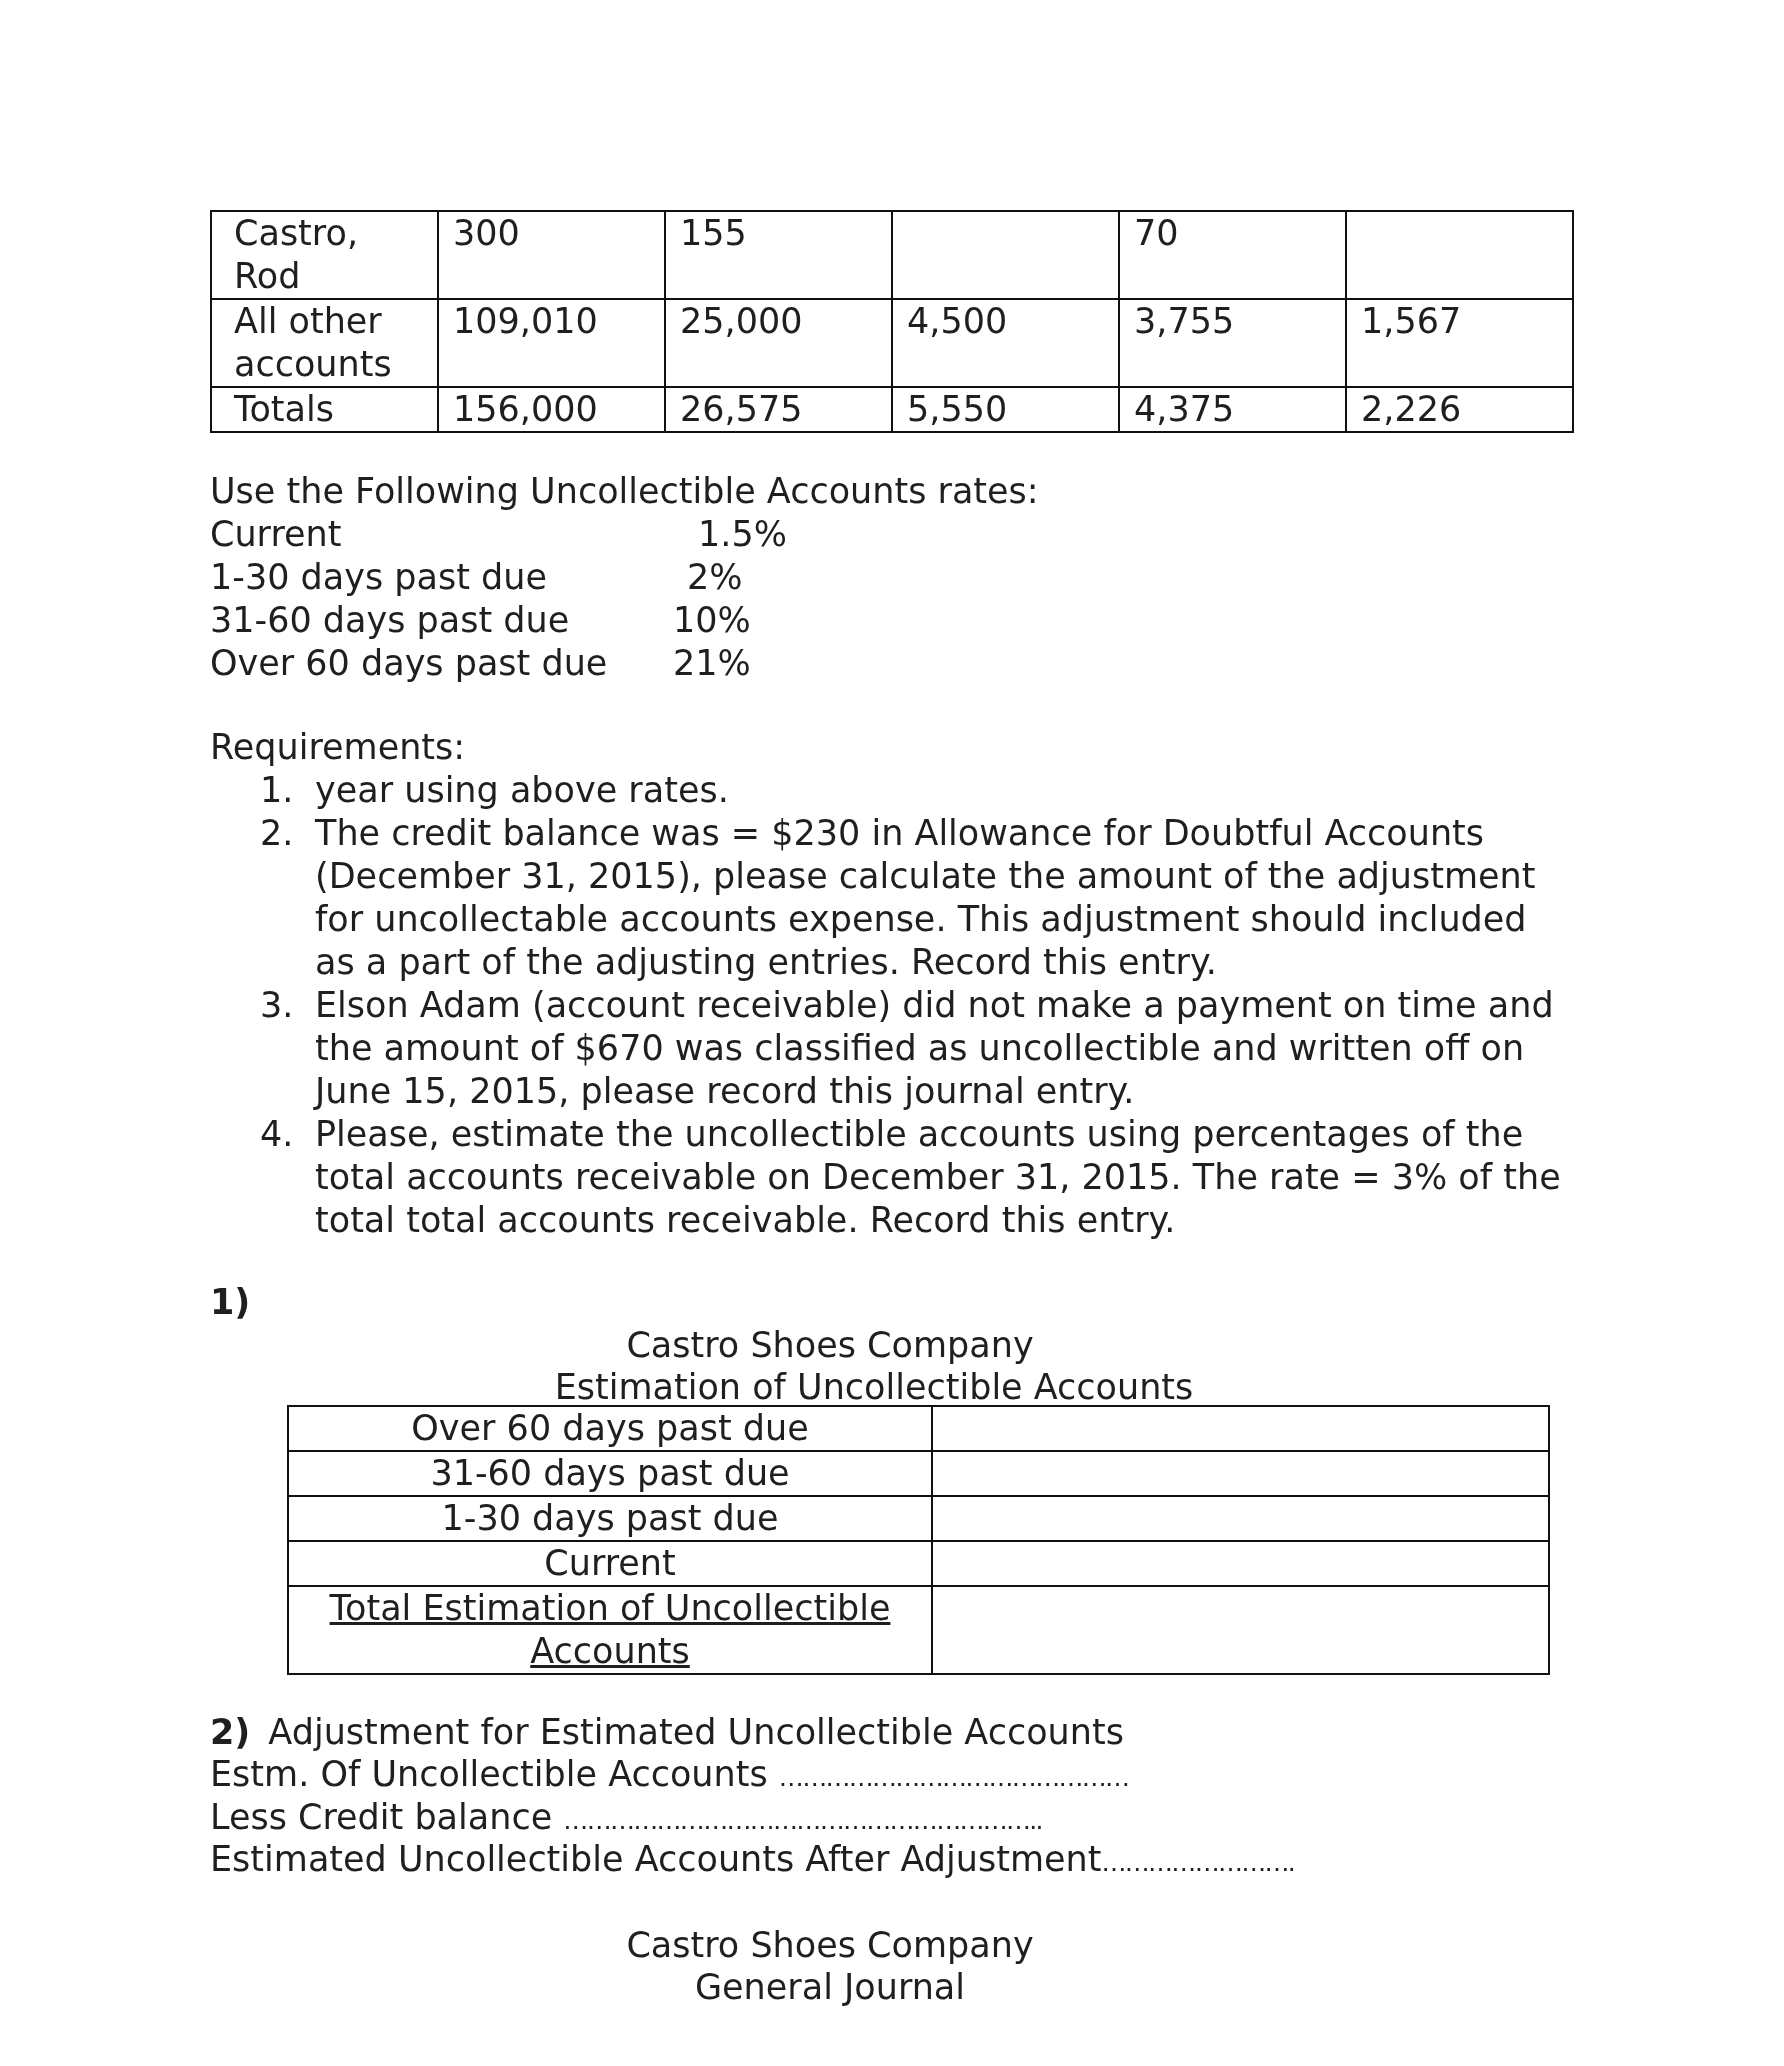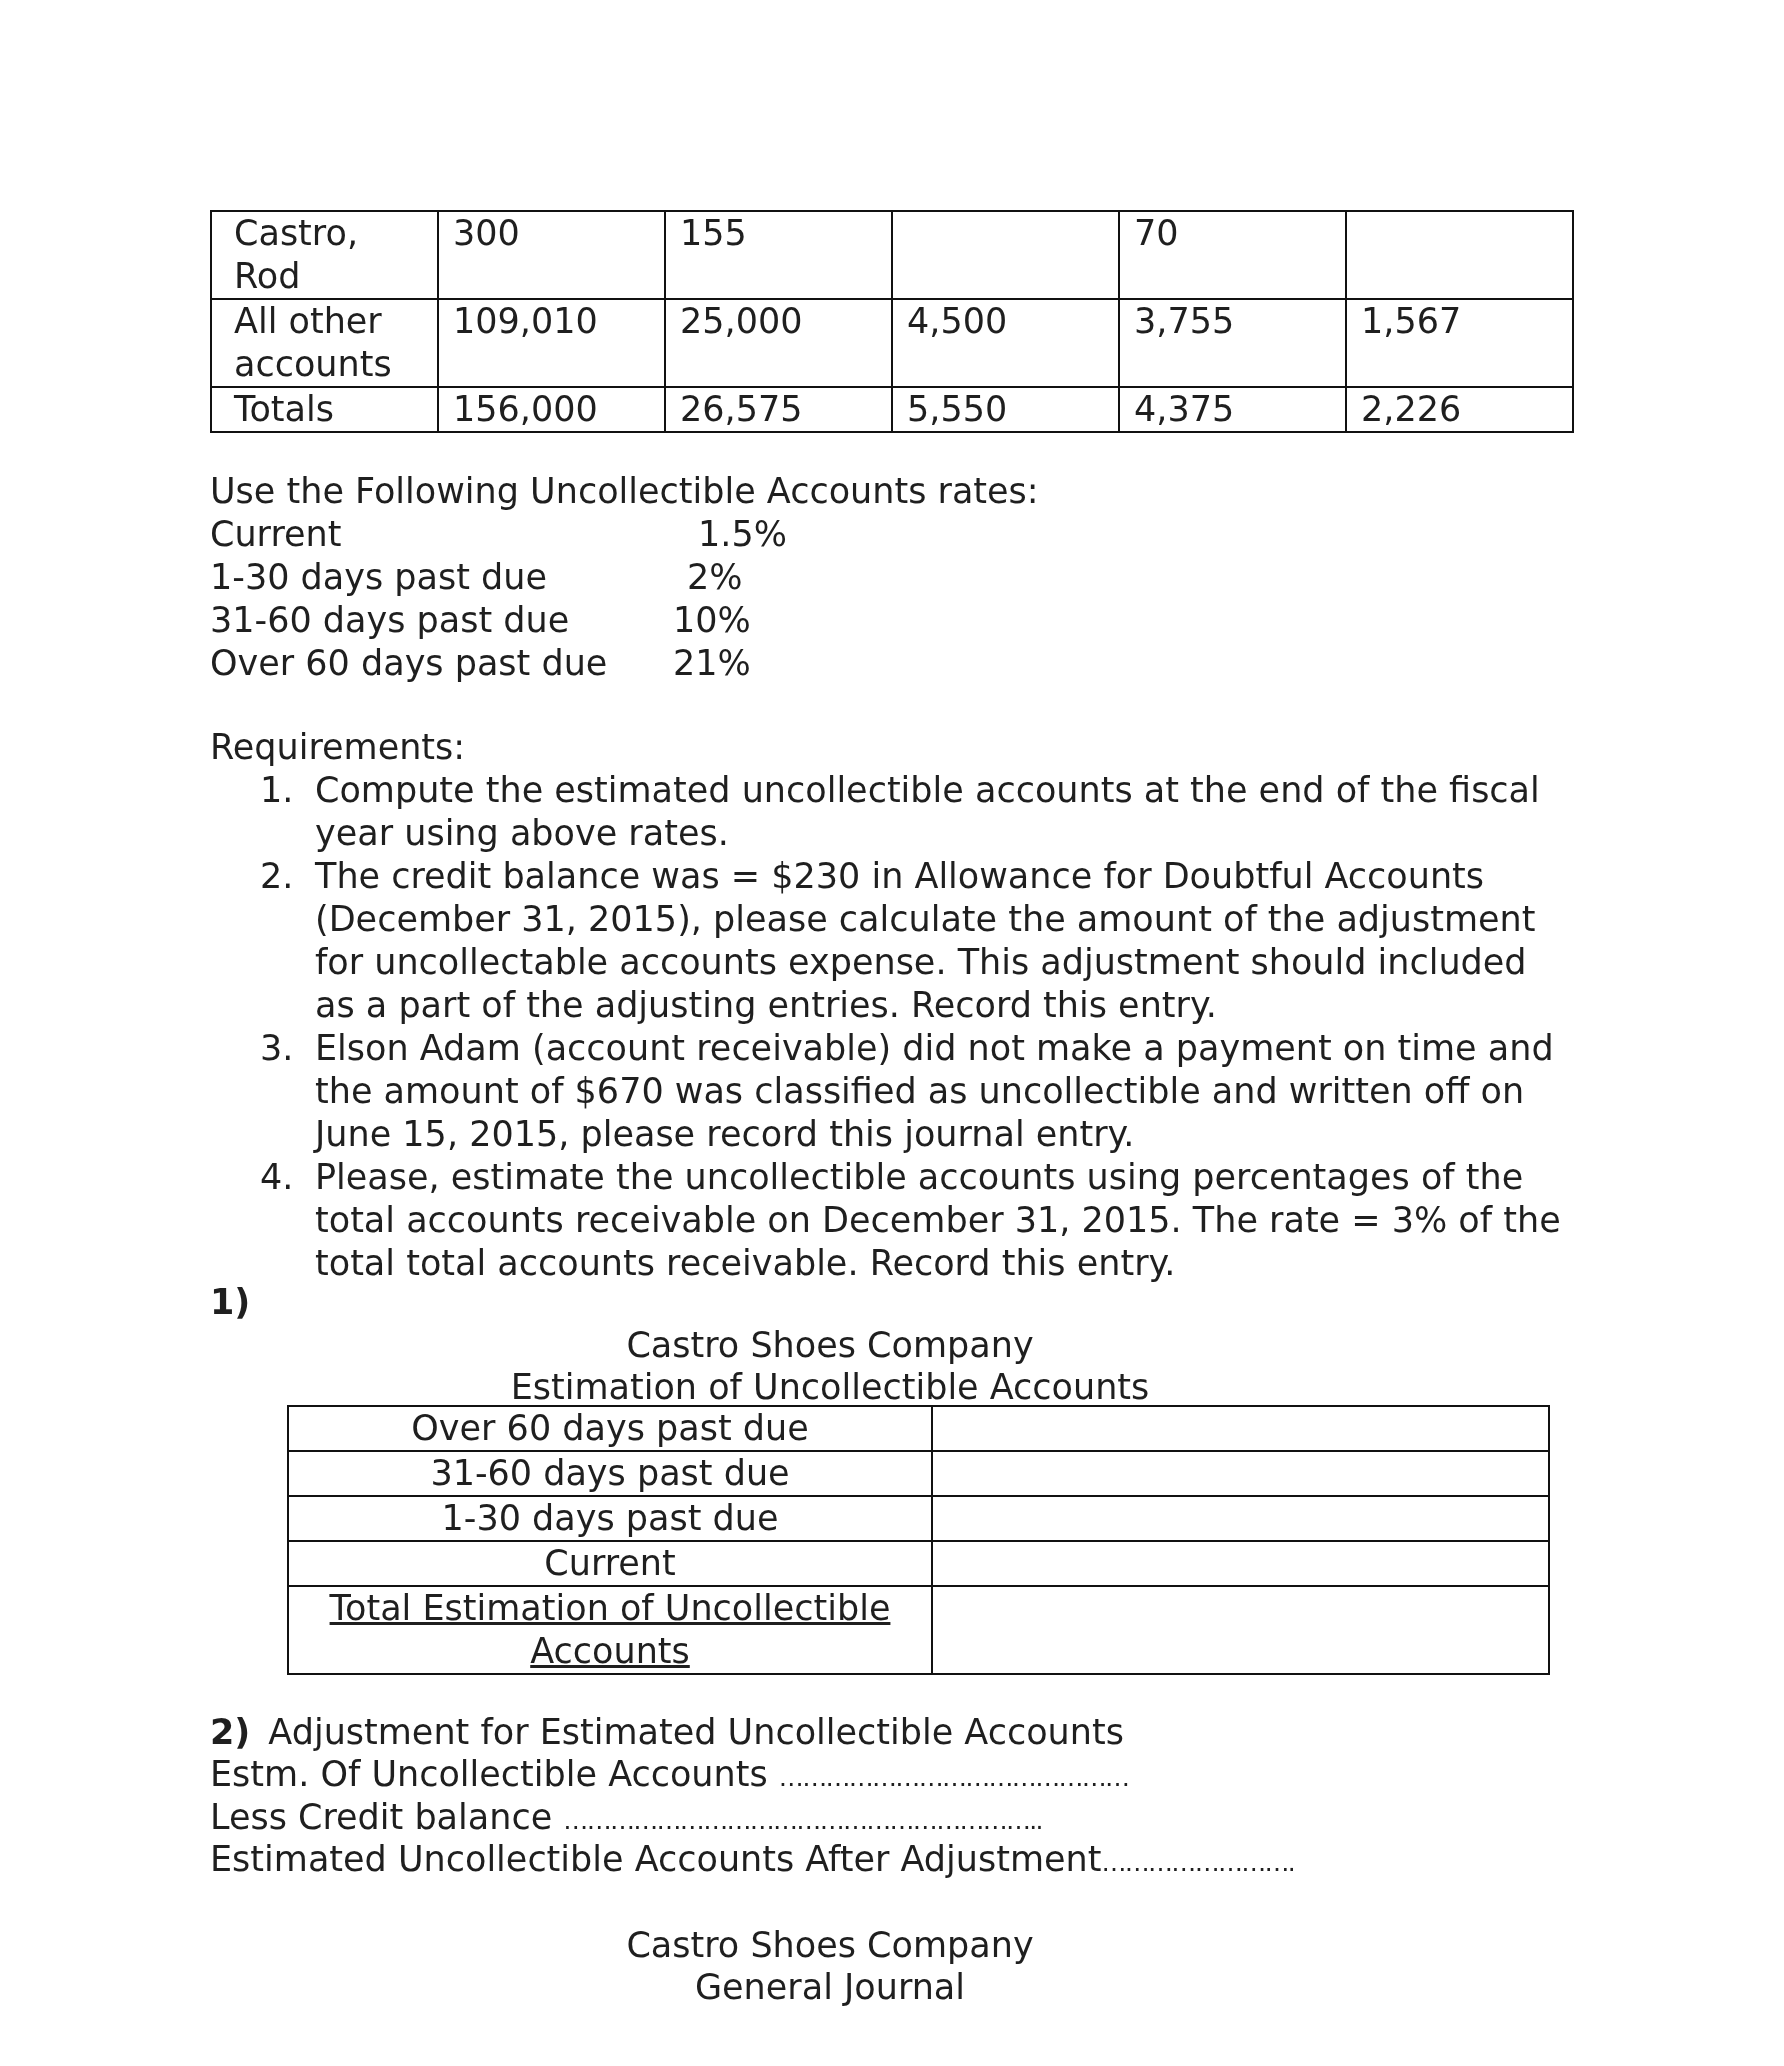--- a/index.html
+++ b/index.html
@@ -148,21 +148,20 @@
   <div class="rate-row">
     <span class="rlabel">Over 60 days past due</span>
     <span class="rval" style="left:463px;">21%</span>
   </div>
 </div>
 
 <div class="abs req-title">Requirements:</div>
 <div class="abs req-list">
   <div class="req-item">
     <span class="num">1.</span>
-    <span class="line">Compute the estimated uncollectible accounts at the end of the fiscal</span>
     <span class="line">year using above rates.</span>
   </div>
   <div class="req-item">
     <span class="num">2.</span>
     <span class="line">The credit balance was = $230 in Allowance for Doubtful Accounts</span>
     <span class="line">(December 31, 2015), please calculate the amount of the adjustment</span>
     <span class="line">for uncollectable accounts expense.  This adjustment should included</span>
     <span class="line">as a part of the adjusting entries. Record this entry.</span>
   </div>
   <div class="req-item">
@@ -174,21 +173,21 @@
   <div class="req-item">
     <span class="num">4.</span>
     <span class="line">Please, estimate the uncollectible accounts using percentages of the</span>
     <span class="line">total accounts receivable on December 31, 2015. The rate = 3% of the</span>
     <span class="line">total total accounts receivable. Record this entry.</span>
   </div>
 </div>
 
 <div class="abs section-label" style="left:210px; top:1281px;">1)</div>
 <div class="center-title" style="top:1324px;">Castro Shoes Company</div>
-<div class="center-title" style="top:1366px;">Estimation of Uncollectible Accounts</div>
+<div class="center-title" style="top:1366px;padding-left:44px;">Estimation of Uncollectible Accounts</div>
 
 <table id="est-table">
   <colgroup>
       <col class="c1">
       <col class="c2">
     </colgroup>
   <tbody>
       <tr class="single">
     <td>Over 60 days past due</td>
     <td></td>

